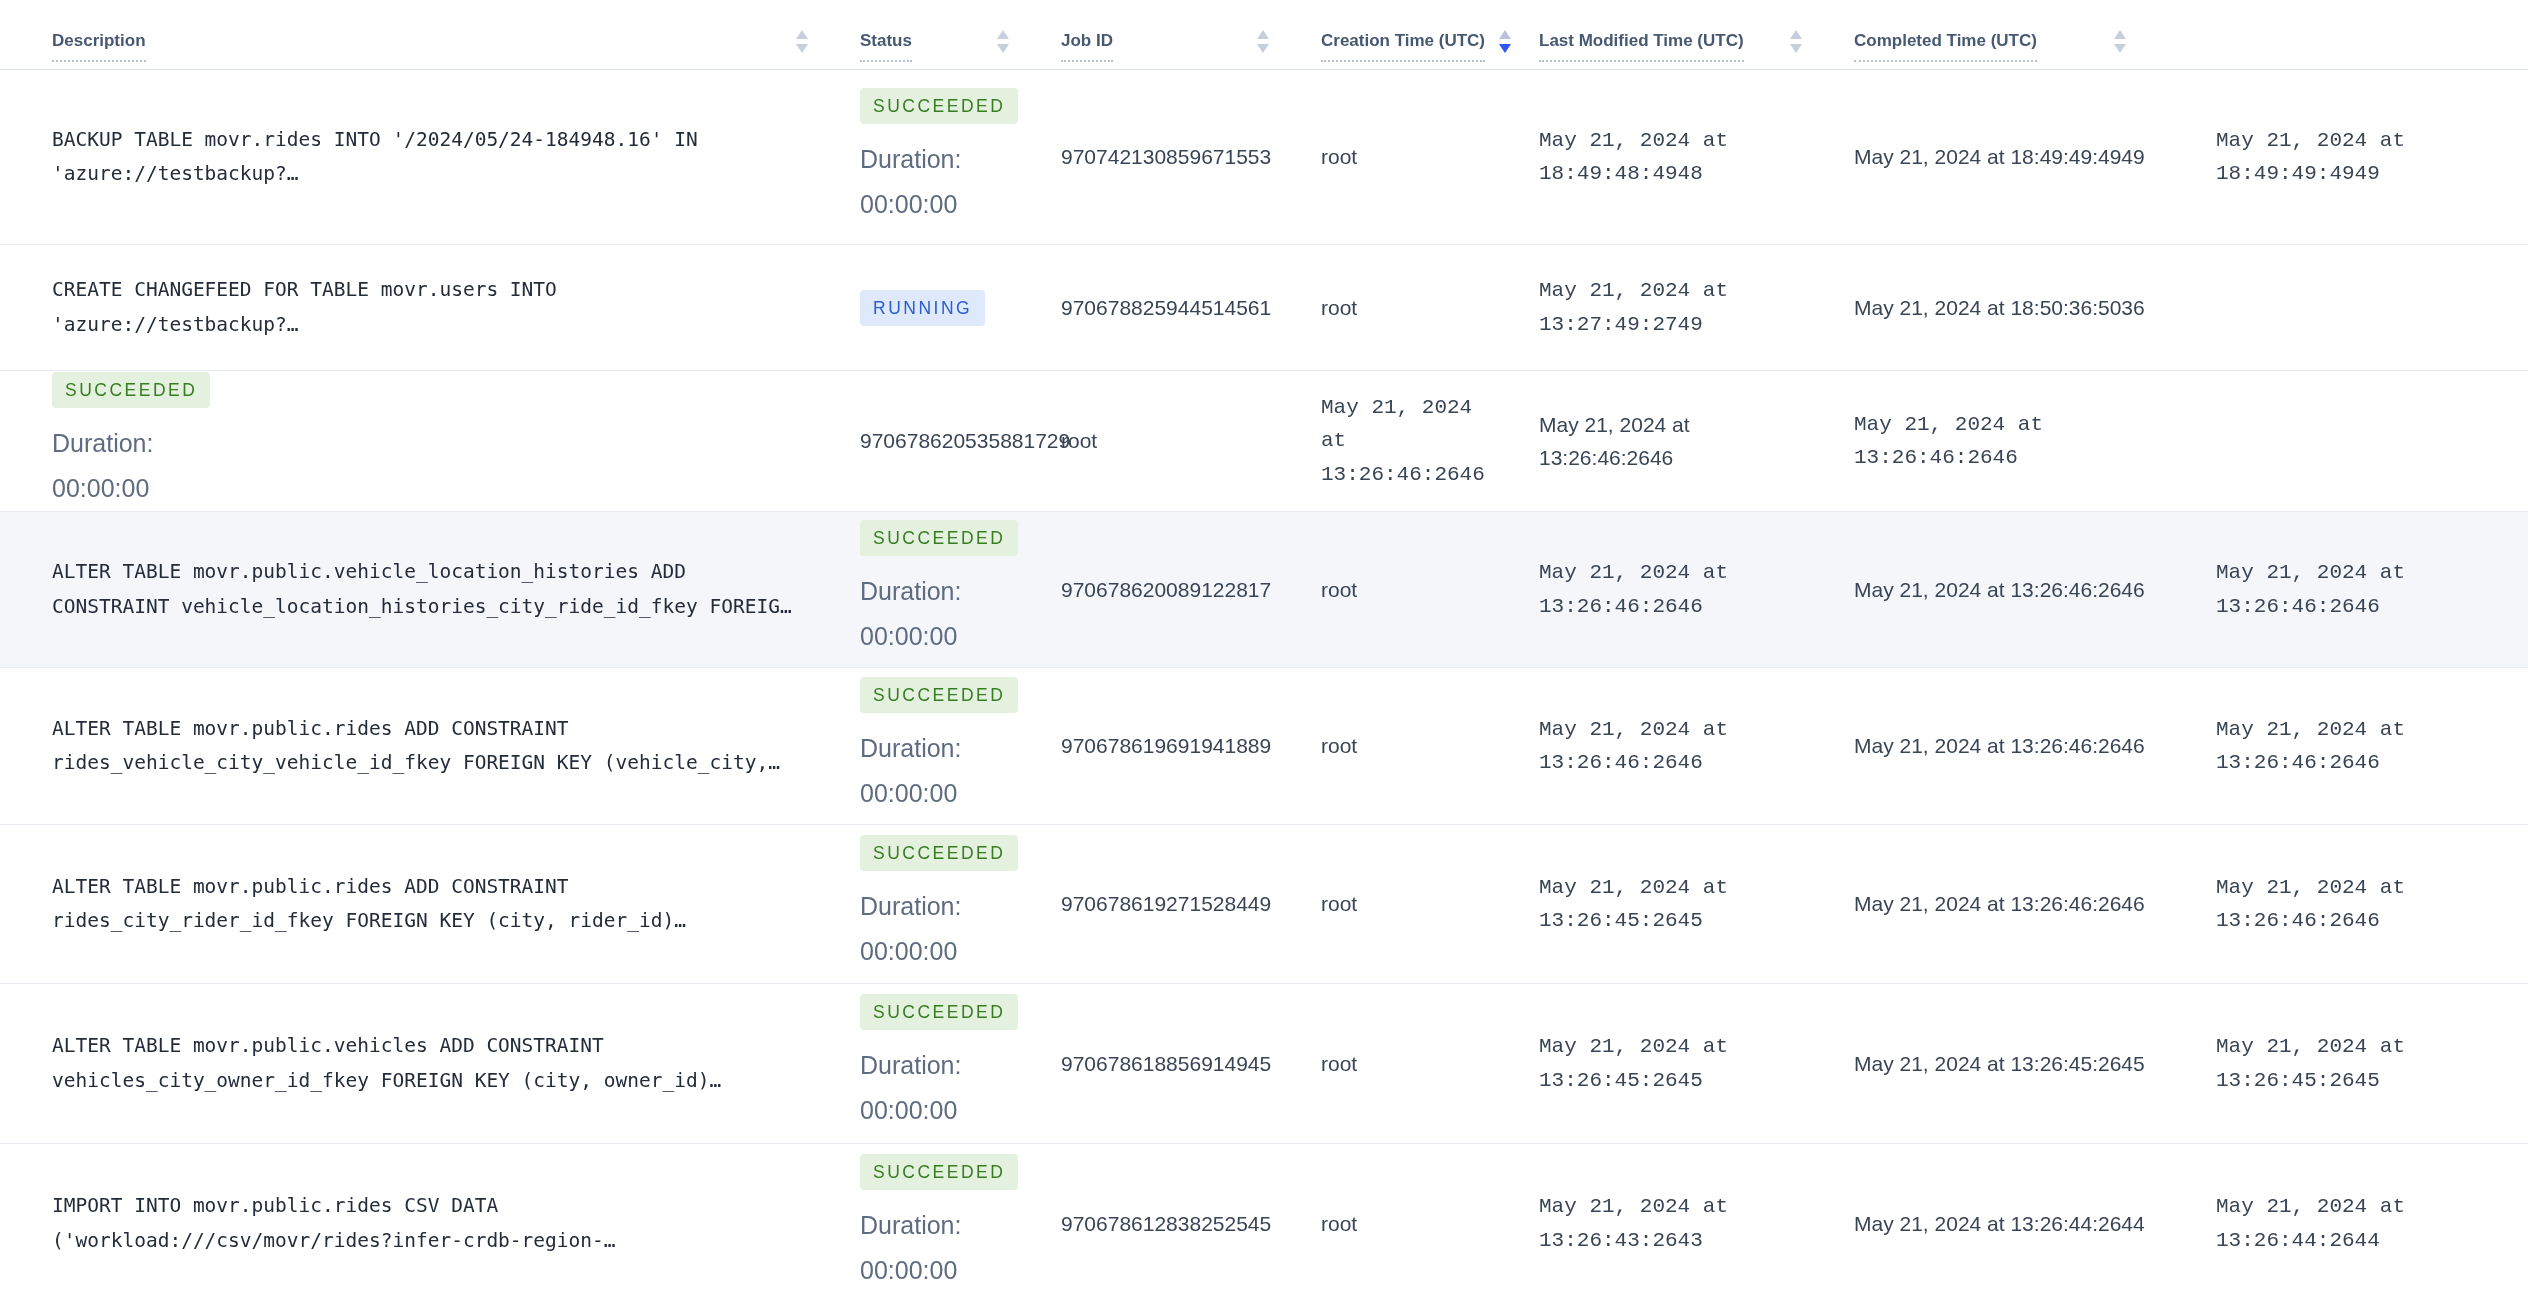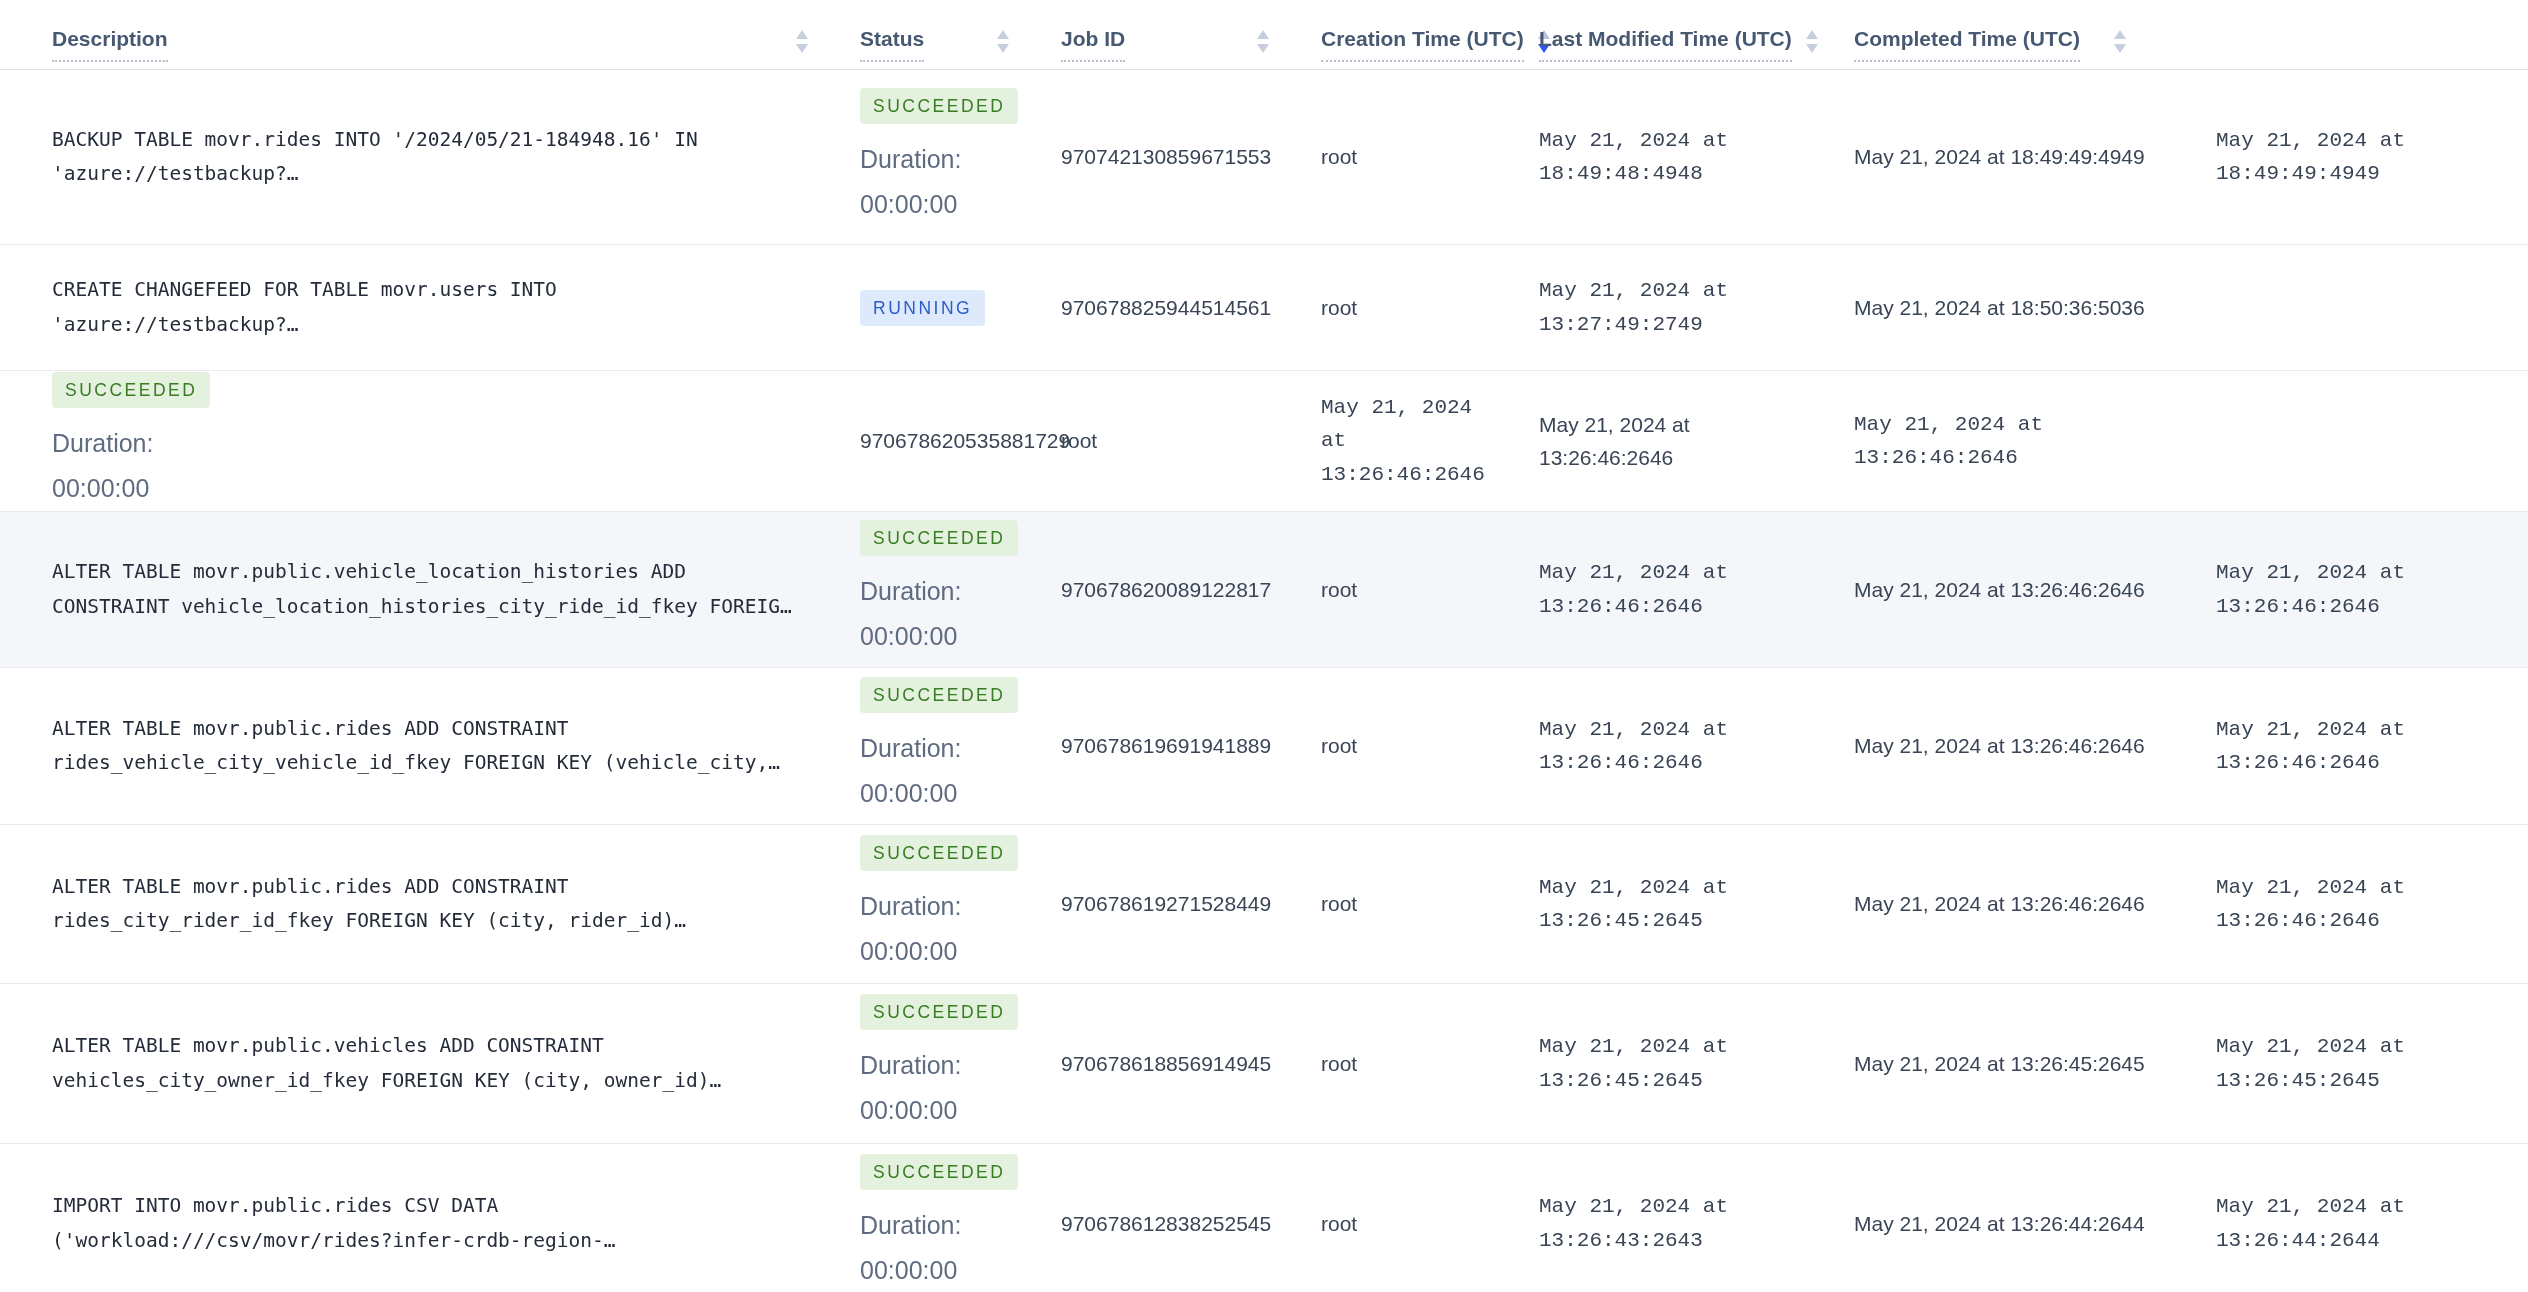--- a/index.html
+++ b/index.html
@@ -27,21 +27,21 @@
     align-items: flex-end;
     justify-content: space-between;
     padding-left: 52px;
     height: 100%;
     cursor: pointer;
   }
   .hcell:last-child { padding-right: 38px; margin-top: 16px; }
   .hlabel {
     display: inline-block;
     color: var(--header_text, #475872);
-    font-size: 21px;
+    font-size: 17px;
     font-weight: 600;
     line-height: 1.2;
     padding-bottom: 9px;
     border-bottom: 2px dotted var(--underline, #b7c0cf);
     margin-bottom: 7px;
     white-space: nowrap;
   }
   .arrows {
     display: block;
     margin-bottom: 16px;
@@ -150,21 +150,21 @@
       <span class="arrows sort-none">
         <span class="arr up"></span>
         <span class="arr down"></span>
       </span>
     </div>
   </div>
 
   <div class="rows-container">
 
     <div class="row row-normal">
-      <div class="cell desc">BACKUP TABLE movr.rides INTO '/2024/05/21-184948.16' IN
+      <div class="cell desc">BACKUP TABLE movr.rides INTO '/2024/05/24-184948.16' IN
 'azure://testbackup?…</div>
       <div class="cell">
         <span class="badge badge-succeeded">SUCCEEDED</span>
         <div class="duration">
           <div>Duration:</div>
           <div>00:00:00</div>
         </div>
       </div>
       <div class="cell">970742130859671553</div>
       <div class="cell">root</div>

